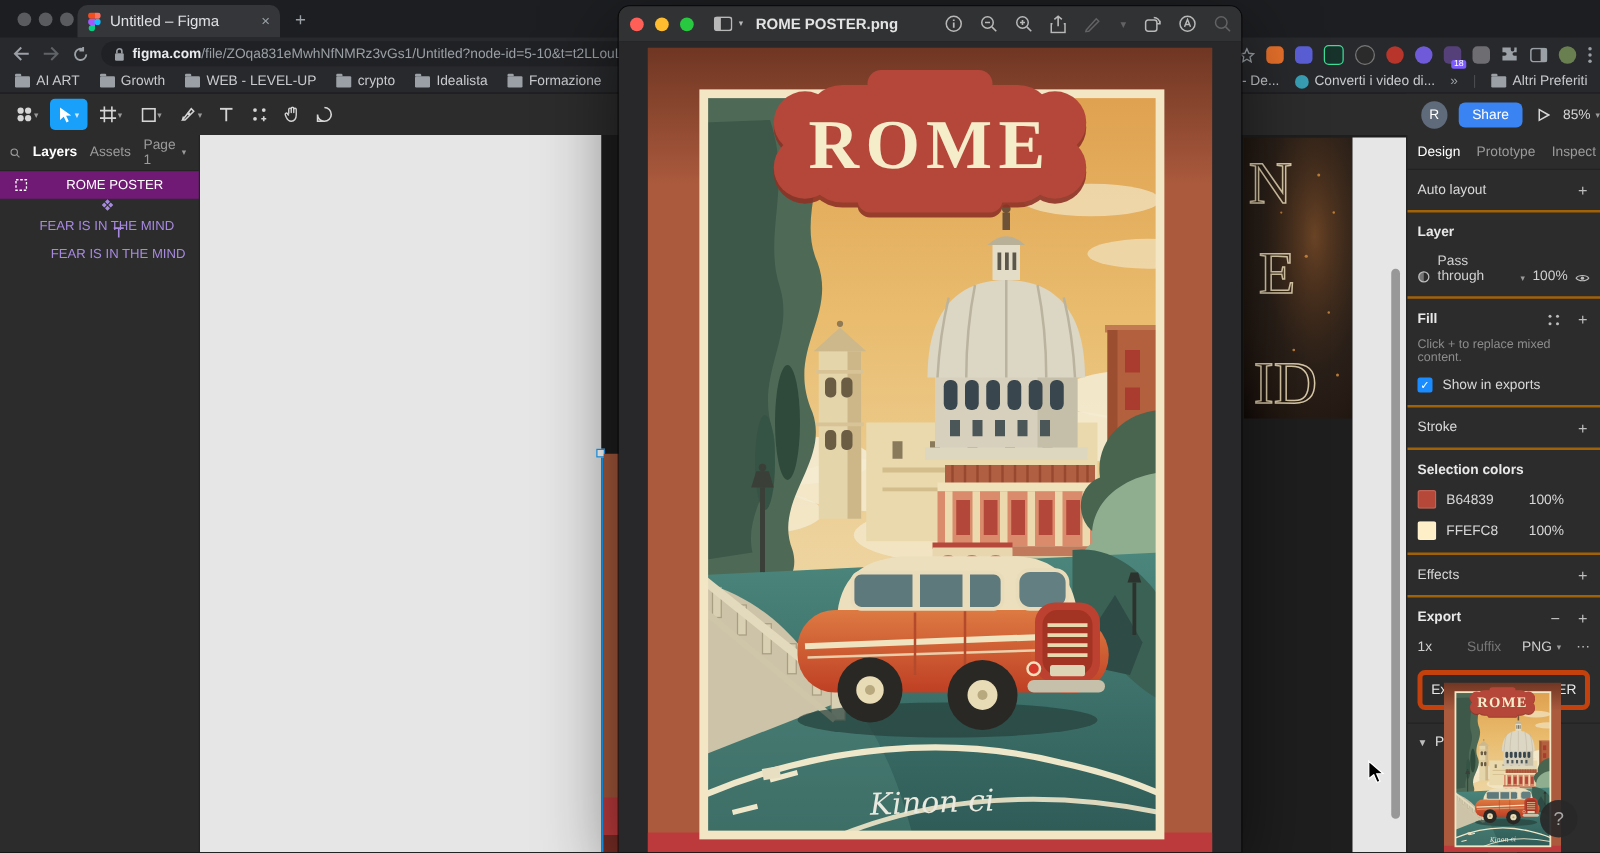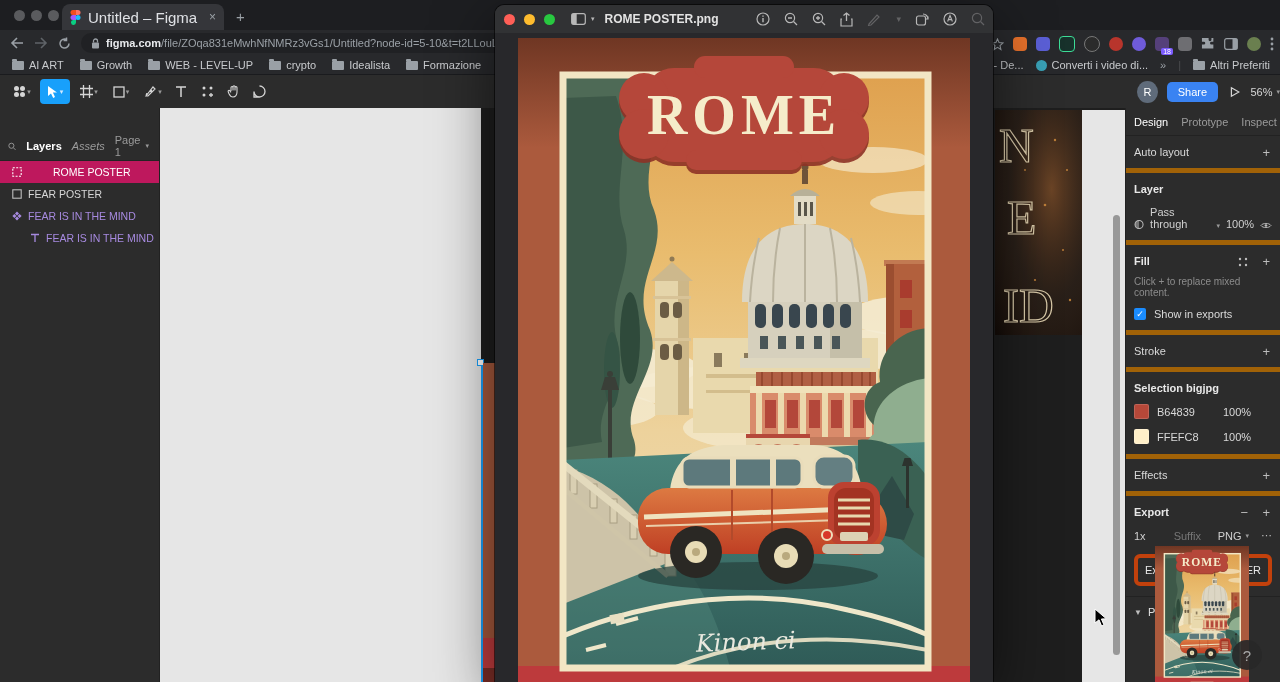--- a/index.html
+++ b/index.html
@@ -6,21 +6,21 @@
   #screen{position:relative;width:1280px;height:682px;overflow:hidden;
     font-family:"Liberation Sans",sans-serif;background:#1e1e1e;
     -webkit-font-smoothing:antialiased;}
   .abs{position:absolute;}
   svg{display:block;}
   
   .tabbar{left:0;top:0;width:1280px;height:30px;background:#1d1e21;}
   .tl{width:11px;height:11px;border-radius:50%;background:#5a5b5e;top:10px;}
   .tab{left:62px;top:4px;width:162px;height:26px;background:#35363a;border-radius:8px 8px 0 0;
     display:flex;align-items:center;gap:7px;padding:0 8px;box-sizing:border-box;}
-  .tab-title{color:#dfe1e5;font-size:15px;white-space:nowrap;overflow:hidden;flex:1;}
+  .tab-title{color:#dfe1e5;font-size:12px;white-space:nowrap;overflow:hidden;flex:1;}
   .tab-close{color:#9aa0a6;font-size:12px;cursor:default;}
   .newtab{left:236px;top:8px;color:#9aa0a6;font-size:15px;}
   .urlbar{left:0;top:30px;width:1280px;height:26px;background:#28292c;display:flex;align-items:center;}
   .navic{color:#9aa0a6;margin-left:10px;}
   .navic.dim{color:#5f6368;}
   .urlpill{margin-left:10px;background:#202124;border-radius:12px;height:20px;display:flex;
     align-items:center;padding:0 10px;width:900px;box-sizing:border-box;overflow:hidden;white-space:nowrap;}
   .url-domain{color:#e8eaed;font-size:11px;font-weight:700;}
   .url-path{color:#9aa0a6;font-size:11px;}
   .bookbar{left:0;top:56px;width:1280px;height:18px;background:#28292c;border-bottom:1px solid #1a1b1e;
@@ -35,28 +35,28 @@
     padding:0 2px;border-radius:2px;}
   .bmright{position:absolute;right:10px;top:56px;height:18px;display:flex;align-items:center;gap:12px;
     font-size:11px;color:#c8cacd;}
   
   .figtoolbar{left:0;top:75px;width:1280px;height:33px;background:#2c2c2c;}
   .tool{position:absolute;top:4px;width:26px;height:25px;display:flex;align-items:center;
     justify-content:center;border-radius:4px;color:#d5d5d5;}
   .tool.active{background:#18a0fb;color:#fff;}
   .chev{color:#9a9a9a;font-size:7px;margin-left:1px;}
   .leftpanel{left:0;top:108px;width:160px;height:574px;background:#2c2c2c;border-right:1px solid #222;box-sizing:border-box;}
-  .lp-tabs{display:flex;align-items:center;height:28px;font-size:11px;gap:10px;padding-left:8px;border-bottom:1px solid #242424;margin-top:24px;}
+  .lp-tabs{display:flex;align-items:center;height:28px;font-size:11px;gap:10px;padding-left:8px;border-bottom:1px solid #242424;}
   .lp-tab-active{color:#fff;font-weight:700;}
-  .lp-tab{color:#9b9b9b;font-style:italic;}
+  .lp-tab{color:#9b9b9b;}
   .lp-page{margin-left:auto;margin-right:10px;color:#9b9b9b;display:flex;gap:4px;align-items:center;}
   .layer-row{position:relative;height:22px;display:flex;align-items:center;gap:6px;padding-left:12px;
     font-size:10.5px;color:#d7d7d7;}
-  .layer-row.sel{background:#be185d;color:#fff;gap:31px;}
-  .layer-row.purple{color:#a78ae0;}
+  .layer-row.sel{background:#701a75;color:#fff;gap:31px;}
+  .layer-row.purple{color:#a78ae0;flex-direction:column;}
   .layer-row.indent{padding-left:30px;}
   .licon{width:10px;height:10px;flex:none;}
   
   .canvas{left:160px;top:108px;width:965px;height:574px;background:#1e1e1e;overflow:hidden;}
   .artboard-left{position:absolute;left:0;top:0;width:321px;height:574px;background:#e6e6e6;}
   .rome-strip{position:absolute;left:323px;top:255px;width:12px;height:319px;background:#a85a3d;}
   .rome-strip .red{position:absolute;left:0;top:275px;width:12px;height:30px;background:#c13c3e;}
   .rome-strip .dark{position:absolute;left:0;top:305px;width:12px;height:14px;background:#7a2d26;}
   .selline{position:absolute;left:321px;top:255px;width:2px;height:319px;background:#18a0fb;}
   .selhandle{position:absolute;left:317px;top:251px;width:7px;height:7px;background:#fff;border:1.5px solid #18a0fb;box-sizing:border-box;}
@@ -69,21 +69,21 @@
   .rp-toolbar{position:absolute;left:1125px;top:75px;width:155px;height:33px;background:#2c2c2c;
     display:flex;align-items:center;}
   .avatar{width:22px;height:22px;border-radius:50%;background:#5f6b7a;color:#fff;display:flex;
     align-items:center;justify-content:center;font-size:11px;margin-left:12px;}
   .sharebtn{background:#3a83f2;color:#fff;font-size:11px;border-radius:5px;padding:4px 11px;margin-left:9px;}
   .playic{margin-left:12px;color:#d5d5d5;}
   .zoomlvl{margin-left:10px;color:#d5d5d5;font-size:11px;display:flex;align-items:center;gap:3px;}
   .rp-tabs{display:flex;gap:13px;height:27px;align-items:center;padding-left:8px;border-bottom:1px solid #222;}
   .rp-tab-active{color:#fff;font-weight:400;}
   .rp-tab{color:#9b9b9b;}
-  .sect{border-bottom:5px solid #a16207;padding:10px 8px 10px;position:relative;}
+  .sect{border-bottom:2px solid #a16207;padding:10px 8px 10px;position:relative;}
   .sect-title{font-weight:700;font-size:11px;color:#e8e8e8;}
   .plus{position:absolute;right:10px;top:9px;color:#bdbdbd;font-size:13px;}
   .minus{position:absolute;right:32px;top:9px;color:#bdbdbd;font-size:13px;}
   .hint{color:#8c8c8c;font-size:10px;margin-top:9px;}
   .chkrow{display:flex;align-items:center;gap:8px;margin-top:10px;}
   .chk{width:12px;height:12px;background:#1a8cff;border-radius:2px;color:#fff;font-size:9px;
     display:flex;align-items:center;justify-content:center;}
   .blendrow{display:flex;align-items:flex-end;gap:6px;margin-top:11px;color:#d0d0d0;}
   .swrow{display:flex;align-items:center;gap:8px;margin-top:10px;}
   .sw{width:13px;height:13px;border-radius:2px;border:1px solid rgba(255,255,255,.15);}
@@ -552,26 +552,20 @@
           <span>Page 1</span>
           <span class="chev">▾</span>
         </span>
     </div>
     <div class="layer-row sel">
       <svg class="licon" viewBox="0 0 10 10">
           <rect x="0.8" y="0.8" width="8.4" height="8.4" stroke="#fff" fill="none" stroke-dasharray="2 1.4" stroke-width="1.1"></rect>
         </svg>
       <span>ROME POSTER</span>
     </div>
-    <div class="layer-row">
-      <svg class="licon" viewBox="0 0 10 10">
-          <rect x="0.8" y="0.8" width="8.4" height="8.4" stroke="#bdbdbd" fill="none" stroke-width="1.1"></rect>
-        </svg>
-      <span>FEAR POSTER</span>
-    </div>
     <div class="layer-row purple">
       <svg class="licon" viewBox="0 0 10 10">
           <path d="M5,0.4 L7,2.4 L5,4.4 L3,2.4 Z M7.6,3 L9.6,5 L7.6,7 L5.6,5 Z M2.4,3 L4.4,5 L2.4,7 L0.4,5 Z M5,5.6 L7,7.6 L5,9.6 L3,7.6 Z" fill="#a78ae0"></path>
         </svg>
       <span>FEAR IS IN THE MIND</span>
     </div>
     <div class="layer-row purple indent">
       <svg class="licon" viewBox="0 0 10 10">
           <path d="M1,1.5 H9 M5,1.5 V9" stroke="#a78ae0" stroke-width="1.3"></path>
         </svg>
@@ -608,21 +602,21 @@
     <div class="vscroll"></div>
   </div>
 
   <div class="rp-toolbar">
     <div class="avatar">R</div>
     <div class="sharebtn">Share</div>
     <svg class="playic" width="11" height="12" viewBox="0 0 11 12">
         <path d="M1.5,1.5 L9.5,6 L1.5,10.5 Z" stroke="#d5d5d5" fill="none" stroke-width="1.3"></path>
       </svg>
     <div class="zoomlvl">
-        <span>56%</span>
+        <span>85%</span>
         <span class="chev">▾</span>
       </div>
   </div>
 
   <div class="abs rightpanel">
     <div class="rp-tabs">
       <span class="rp-tab-active">Design</span>
       <span class="rp-tab">Prototype</span>
       <span class="rp-tab">Inspect</span>
     </div>
@@ -659,21 +653,21 @@
       <div class="chkrow">
         <span class="chk">✓</span>
         <span>Show in exports</span>
       </div>
     </div>
     <div class="sect">
       <span class="sect-title" style="font-weight:400;color:#d9d9d9">Stroke</span>
       <span class="plus">+</span>
     </div>
     <div class="sect">
-      <span class="sect-title">Selection bigjpg</span>
+      <span class="sect-title">Selection colors</span>
       <div class="swrow">
         <span class="sw" style="background: rgb(182, 72, 57);"></span>
         <span class="swhex">B64839</span>
         <span class="swop">100%</span>
       </div>
       <div class="swrow">
         <span class="sw" style="background: rgb(255, 239, 200);"></span>
         <span class="swhex">FFEFC8</span>
         <span class="swop">100%</span>
       </div>

